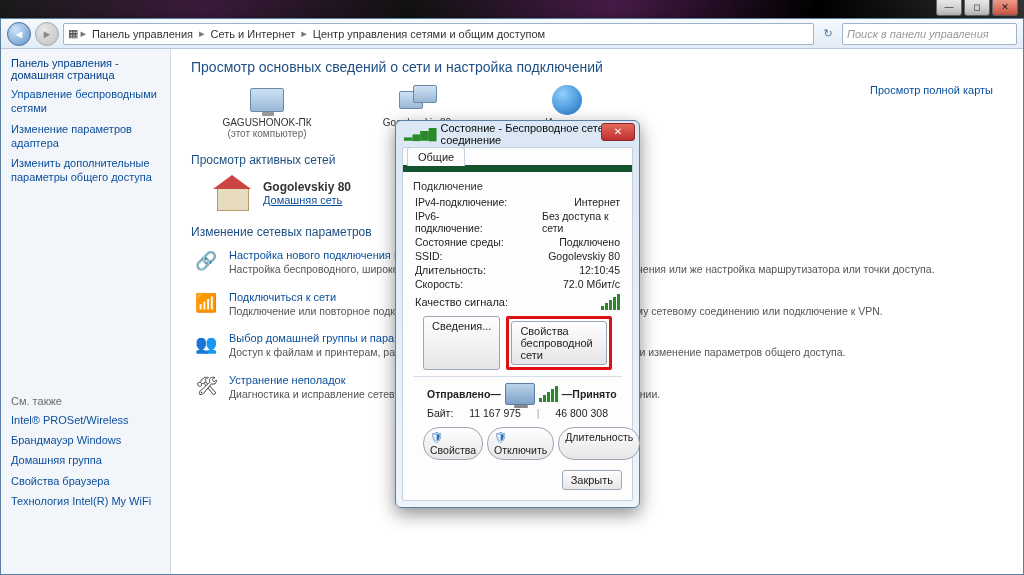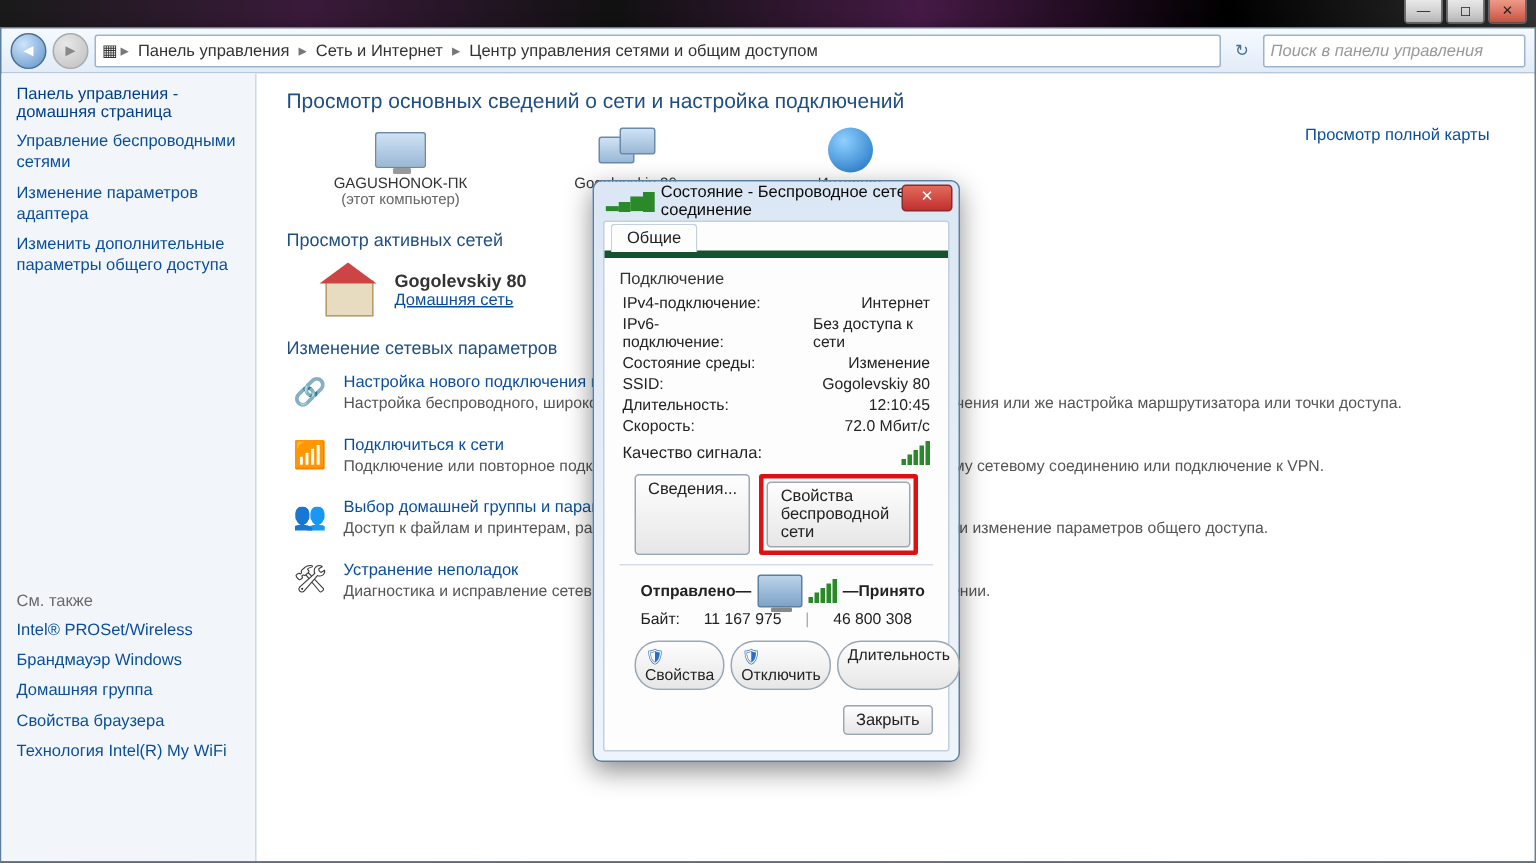--- a/index.html
+++ b/index.html
@@ -100,21 +100,21 @@
   .dlg-title .sig{color:#2a8a2a;margin-right:4px;font-size:11px;}
   .dlg-close{
     position:absolute;right:4px;top:2px;width:34px;height:18px;
     background:linear-gradient(#e26a5a,#c13030);border:1px solid #8a2a2a;border-radius:3px;
     color:#fff;text-align:center;line-height:15px;font-size:10px;
   }
   .dlg-body{
     margin:0 6px 6px;background:#fdfdfd;border:1px solid #c4d0de;border-radius:2px;
     padding:0 0 8px;
   }
-  .tabbar{height:24px;border-bottom:5px solid #14532d;display:flex;align-items:flex-end;padding-left:4px;}
+  .tabbar{height:24px;border-bottom:7px solid #14532d;display:flex;align-items:flex-end;padding-left:4px;}
   .tab{padding:3px 10px;border:1px solid #c4d0de;border-bottom:none;background:#fdfdfd;border-radius:3px 3px 0 0;font-size:11px;position:relative;top:1px;}
   .fieldset{margin:8px 10px 4px;}
   .fs-label{color:#333;font-size:11px;margin-bottom:4px;}
   .kv{display:flex;justify-content:space-between;font-size:10.5px;margin:2px 2px;color:#222;gap:48px;}
   .kv .k{color:#222;}
   .kv .v{color:#222;}
   .sigline{display:flex;align-items:center;gap:22px;margin:4px 2px 6px;}
   .bars{display:inline-flex;align-items:flex-end;gap:1px;}
   .bars i{width:3px;background:#2a8a2a;display:block;}
   .bars i:nth-child(1){height:4px;} .bars i:nth-child(2){height:7px;}
@@ -279,21 +279,21 @@
       <div class="kv">
           <span class="k">IPv4-подключение:</span>
           <span class="v">Интернет</span>
         </div>
       <div class="kv">
           <span class="k">IPv6-подключение:</span>
           <span class="v">Без доступа к сети</span>
         </div>
       <div class="kv">
           <span class="k">Состояние среды:</span>
-          <span class="v">Изменение</span>
+          <span class="v">Подключено</span>
         </div>
       <div class="kv">
           <span class="k">SSID:</span>
           <span class="v">Gogolevskiy 80</span>
         </div>
       <div class="kv">
           <span class="k">Длительность:</span>
           <span class="v">12:10:45</span>
         </div>
       <div class="kv">

